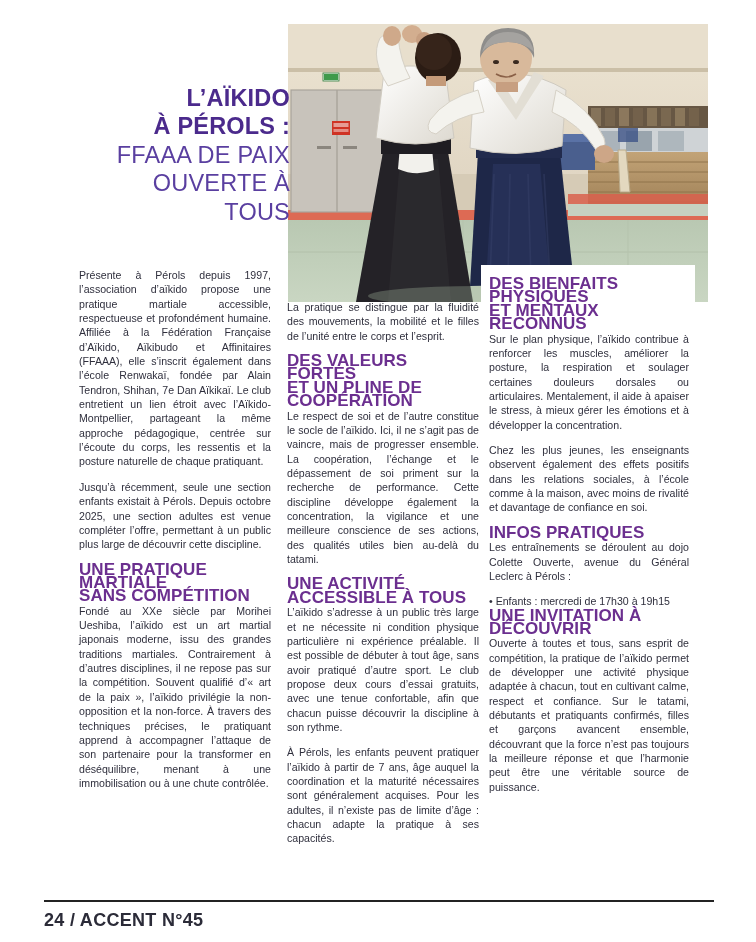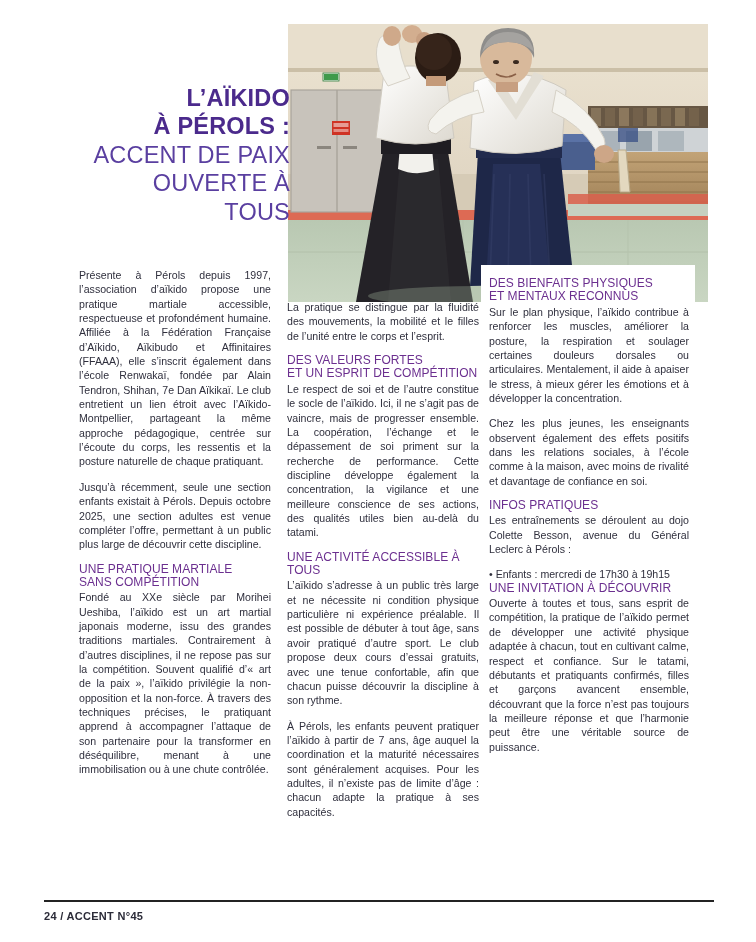--- a/index.html
+++ b/index.html
@@ -66,22 +66,22 @@
   .col1 { left: 79px;  top: 268px; width: 192px; }
   .col2 { left: 287px; top: 300px; width: 192px; }
   .col3 { left: 489px; top: 277px; width: 200px; }
 
   .col p {
     margin: 0 0 11px 0;
   }
   .col p:last-child { margin-bottom: 0; }
 
   h3.sub {
-    font-size: 12px;
-    font-weight: 400;
+    font-size: 17px;
+    font-weight: 700;
     color: #6b2f8f;
     margin: 0 0 0px 0;
     line-height: 13.4px;
     text-align: left;
     letter-spacing: 0.05px;
   }
   h3.sub + p { margin-top: 1px; }
 
   
   .callout-bg {
@@ -99,21 +99,21 @@
     left: 44px;
     top: 900px;
     width: 670px;
     height: 1.6px;
     background: #232323;
   }
   .footer-text {
     position: absolute;
     left: 44px;
     top: 910px;
-    font-size: 11px;
+    font-size: 18px;
     font-weight: 700;
     color: #2b2b38;
     letter-spacing: 0.3px;
   }
 </style>
 </head>
 <body>
 
 <div class="page">
 
@@ -256,56 +256,56 @@
 
       <ellipse cx="190" cy="272" rx="110" ry="10" fill="#9fae99" opacity="0.35"></ellipse>
     </svg>
   </div>
 
   <div class="callout-bg"></div>
 
   <div class="headline">
     <span class="ln bold">L’AÏKIDO</span>
     <span class="ln bold">À PÉROLS :</span>
-    <span class="ln light">ACCENT DE PAIX</span>
+    <span class="ln light">FFAAA DE PAIX</span>
     <span class="ln light">OUVERTE À</span>
     <span class="ln light">TOUS</span>
   </div>
 
   <div class="col col1">
     <p>Présente à Pérols depuis 1997, l’association d’aïkido propose une pratique martiale accessible, respectueuse et profondément humaine. Affiliée à la Fédération Française d’Aïkido, Aïkibudo et Affinitaires (FFAAA), elle s’inscrit également dans l’école Renwakaï, fondée par Alain Tendron, Shihan, 7e Dan Aïkikaï. Le club entretient un lien étroit avec l’Aïkido-Montpellier, partageant la même approche pédagogique, centrée sur l’écoute du corps, les ressentis et la posture naturelle de chaque pratiquant.</p>
     <p>Jusqu’à récemment, seule une section enfants existait à Pérols. Depuis octobre 2025, une section adultes est venue compléter l’offre, permettant à un public plus large de découvrir cette discipline.</p>
     <h3 class="sub">
       <span>UNE PRATIQUE MARTIALE</span><br>
       <span>SANS COMPÉTITION</span>
     </h3>
     <p>Fondé au XXe siècle par Morihei Ueshiba, l’aïkido est un art martial japonais moderne, issu des grandes traditions martiales. Contrairement à d’autres disciplines, il ne repose pas sur la compétition. Souvent qualifié d’« art de la paix », l’aïkido privilégie la non-opposition et la non-force. À travers des techniques précises, le pratiquant apprend à accompagner l’attaque de son partenaire pour la transformer en déséquilibre, menant à une immobilisation ou à une chute contrôlée.</p>
   </div>
 
   <div class="col col2">
     <p>La pratique se distingue par la fluidité des mouvements, la mobilité et le filles de l’unité entre le corps et l’esprit.</p>
     <h3 class="sub">
       <span>DES VALEURS FORTES</span><br>
-      <span>ET UN ESPRIT DE COMPÉTITION</span>
+      <span>ET UN PLINE DE COOPÉRATION</span>
     </h3>
     <p>Le respect de soi et de l’autre constitue le socle de l’aïkido. Ici, il ne s’agit pas de vaincre, mais de progresser ensemble. La coopération, l’échange et le dépassement de soi priment sur la recherche de performance. Cette discipline développe également la concentration, la vigilance et une meilleure conscience de ses actions, des qualités utiles bien au-delà du tatami.</p>
     <h3 class="sub">UNE ACTIVITÉ ACCESSIBLE À TOUS</h3>
     <p>L’aïkido s’adresse à un public très large et ne nécessite ni condition physique particulière ni expérience préalable. Il est possible de débuter à tout âge, sans avoir pratiqué d’autre sport. Le club propose deux cours d’essai gratuits, avec une tenue confortable, afin que chacun puisse découvrir la discipline à son rythme.</p>
     <p>À Pérols, les enfants peuvent pratiquer l’aïkido à partir de 7 ans, âge auquel la coordination et la maturité nécessaires sont généralement acquises. Pour les adultes, il n’existe pas de limite d’âge : chacun adapte la pratique à ses capacités.</p>
   </div>
 
   <div class="col col3">
     <h3 class="sub">
       <span>DES BIENFAITS PHYSIQUES</span><br>
       <span>ET MENTAUX RECONNUS</span>
     </h3>
     <p>Sur le plan physique, l’aïkido contribue à renforcer les muscles, améliorer la posture, la respiration et soulager certaines douleurs dorsales ou articulaires. Mentalement, il aide à apaiser le stress, à mieux gérer les émotions et à développer la concentration.</p>
     <p>Chez les plus jeunes, les enseignants observent également des effets positifs dans les relations sociales, à l’école comme à la maison, avec moins de rivalité et davantage de confiance en soi.</p>
     <h3 class="sub">INFOS PRATIQUES</h3>
-    <p>Les entraînements se déroulent au dojo Colette Besson, avenue du Général Leclerc à Pérols :</p>
+    <p>Les entraînements se déroulent au dojo Colette Ouverte, avenue du Général Leclerc à Pérols :</p>
     <p style="margin-bottom:0">• Enfants : mercredi de 17h30 à 19h15</p>
     <h3 class="sub">UNE INVITATION À DÉCOUVRIR</h3>
     <p>Ouverte à toutes et tous, sans esprit de compétition, la pratique de l’aïkido permet de développer une activité physique adaptée à chacun, tout en cultivant calme, respect et confiance. Sur le tatami, débutants et pratiquants confirmés, filles et garçons avancent ensemble, découvrant que la force n’est pas toujours la meilleure réponse et que l’harmonie peut être une véritable source de puissance.</p>
   </div>
 
   <div class="footer-rule"></div>
   <div class="footer-text">24 / ACCENT N°45</div>
 
 </div>
 

